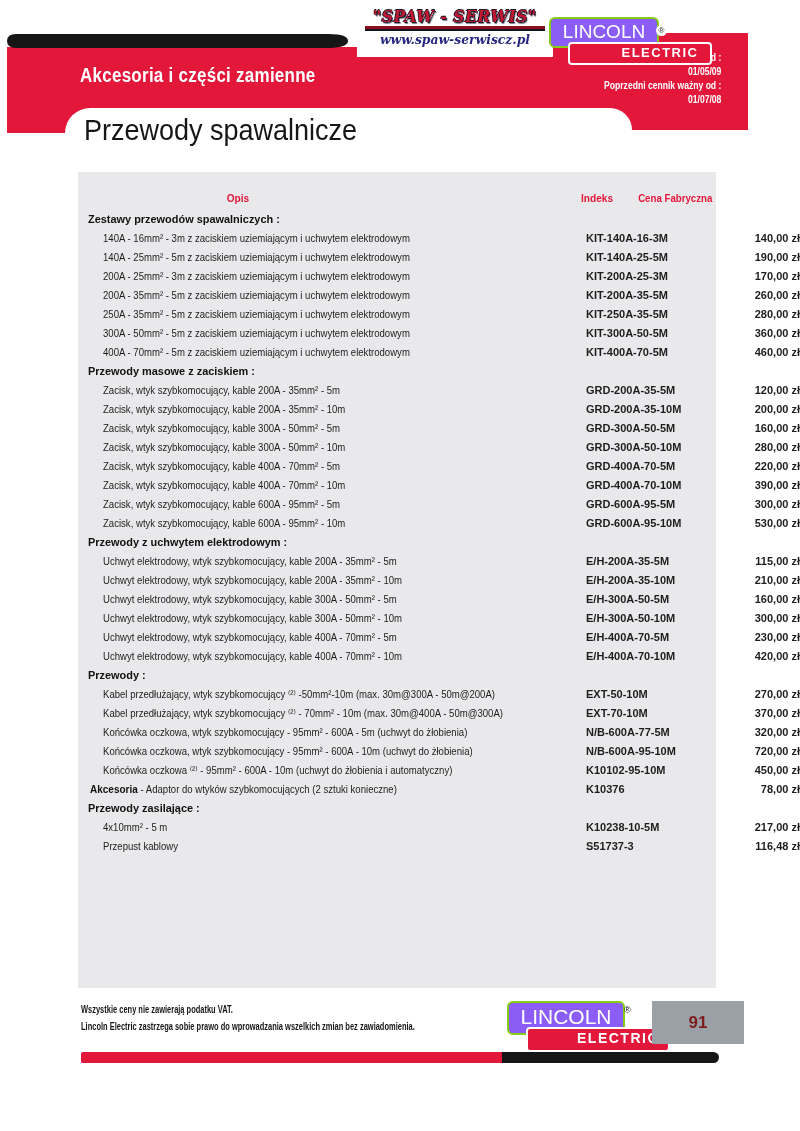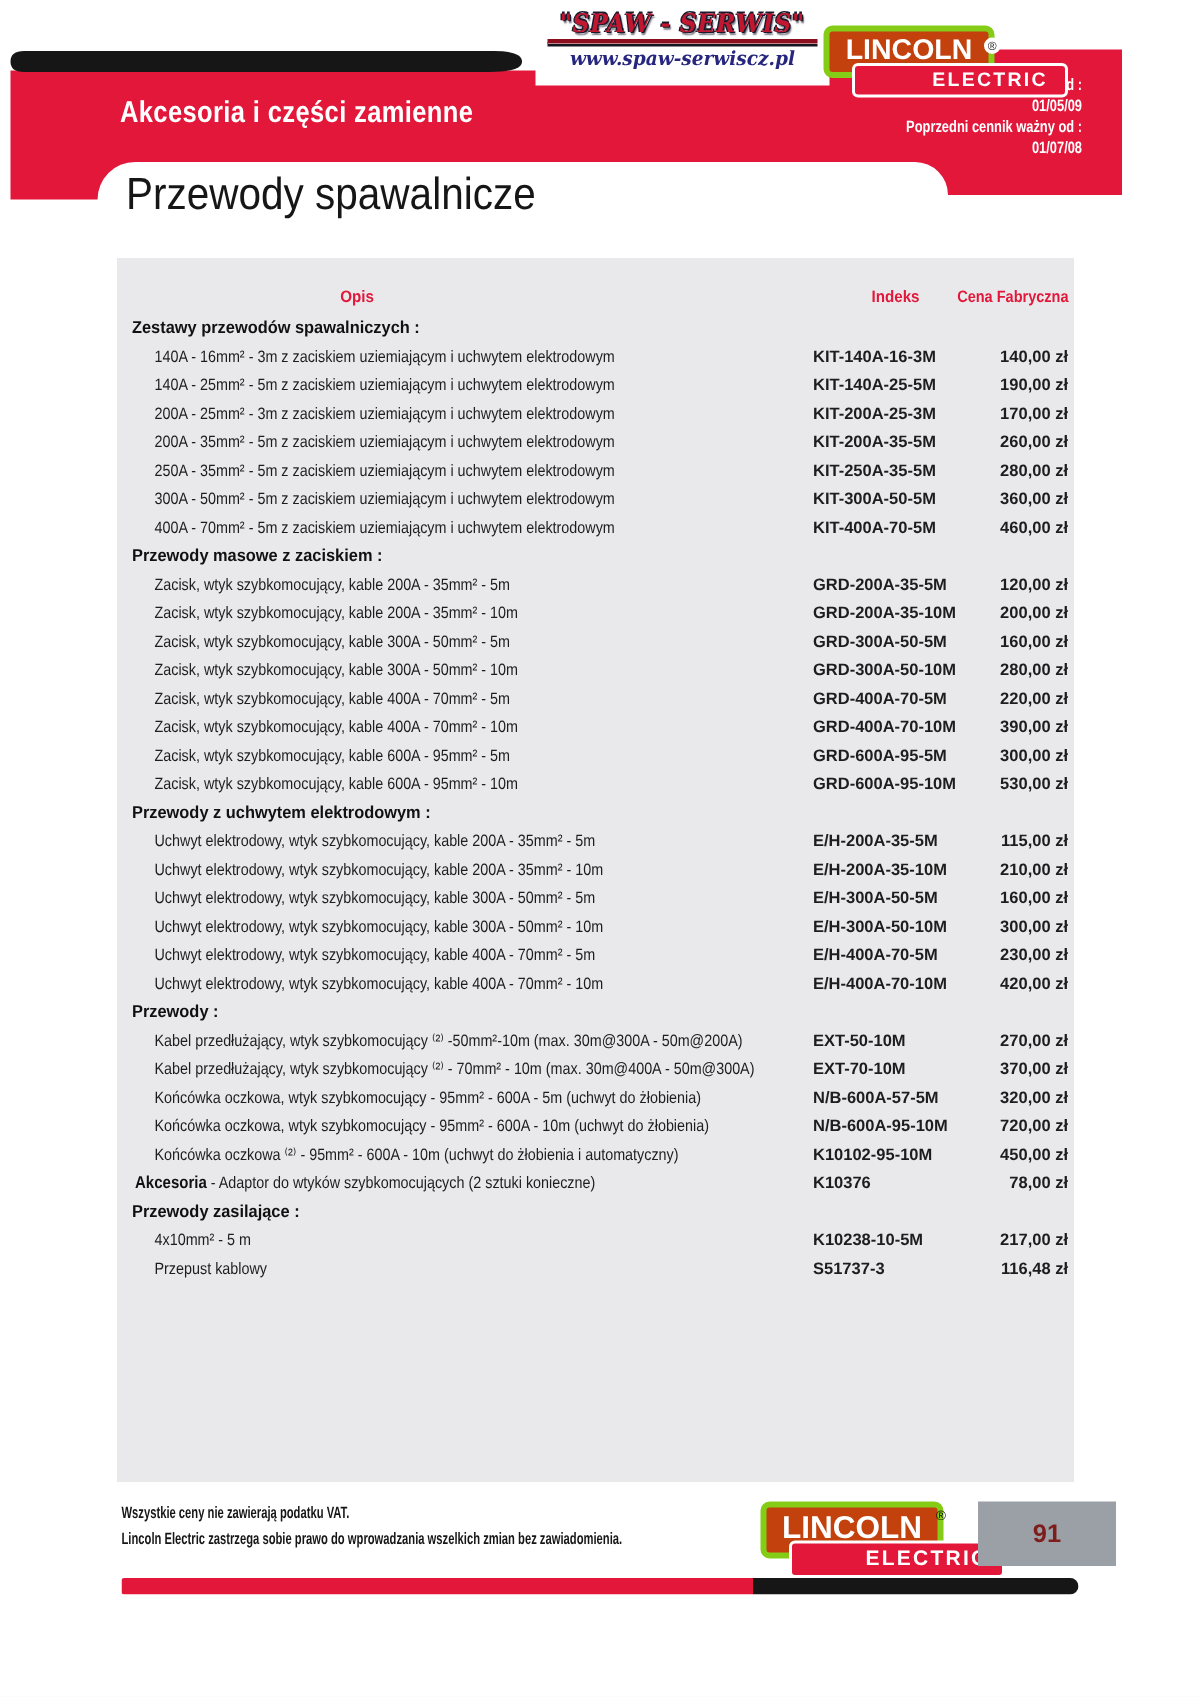--- a/index.html
+++ b/index.html
@@ -21,38 +21,38 @@
   
   .dealer { position:absolute; left:357px; top:0; width:196px; height:57px; background:#fff; text-align:center; }
   .dealer-name { display:inline-block; margin-top:6px; font-family:"DejaVu Serif",serif; font-style:italic; font-weight:bold;
     font-size:17px; color:#c01830; letter-spacing:0.5px; white-space:nowrap; transform:scaleX(0.92); transform-origin:50% 0;
     text-shadow:1px 1px 0 #1b1b2e, -1px 0 0 #1b1b2e, 0 -1px 0 #1b1b2e, 1.5px 2px 1px rgba(20,20,40,0.55); }
   .dealer-rule { height:0; margin:0 8px; border-top:3px solid #8c0f20; box-shadow:0 2px 0 0 #15151f; }
   .dealer-url { display:inline-block; margin-top:3px; font-family:"DejaVu Serif",serif; font-style:italic; font-weight:bold;
     font-size:13px; color:#26267e; white-space:nowrap; transform:scaleX(0.95); }
 
   
-  .lincoln-black { position:absolute; background:#c2410c; color:#fff; border:4px solid #84cc16; border-radius:6px;
-    text-align:center; font-weight:700; white-space:nowrap; }
+  .lincoln-black { position:absolute; background:#8b5cf6; color:#fff; border:2px solid #84cc16; border-radius:6px;
+    text-align:center; font-weight:400; white-space:nowrap; }
   .lincoln-red { position:absolute; background:#e2173a; color:#fff; border:2px solid #fff; border-radius:4px;
     text-align:center; font-weight:bold; letter-spacing:1.5px; white-space:nowrap;padding-left:40px; }
   .reg-top { position:absolute; left:656px; top:25px; width:11px; height:11px; border-radius:6px; background:#fff;
     color:#222; font-size:8px; line-height:11px; text-align:center; }
   .reg-foot { position:absolute; left:624px; top:1005px; color:#111; font-size:9px; }
 
   
   .ptable { position:absolute; left:78px; top:172px; width:638px; height:816px; background:#e9e9eb; }
   .thead { position:relative; height:38px; }
   .thead span { position:absolute; bottom:6px; color:#e2173a; font-weight:bold; font-size:11px; white-space:nowrap; }
   .th-opis  { left:160px; transform:translateX(-50%) scaleX(0.92); }
   .th-index { left:519px; transform:translateX(-50%) scaleX(0.92); }
   .th-price { right:4px; transform:scaleX(0.88); transform-origin:100% 50%; }
 
   .trow { display:grid; grid-template-columns:464px 110px 60px; padding-right:4px; height:19px; line-height:19px;
-    font-size:11px; color:#1d1d1d; }
+    font-size:11px; color:#1d1d1d;gap:44px; }
   .cd { padding-left:25px; white-space:nowrap; overflow:visible; }
   .cd .squeeze { display:inline-block; transform:scaleX(0.87); transform-origin:0 50%; white-space:nowrap; }
   .sec .cd { padding-left:10px; font-weight:bold; font-size:11.5px; color:#111; }
   .sec .cd .squeeze { transform:scaleX(0.95); }
   .lead .cd { padding-left:12px; }
   .lead .cd b { font-size:11.5px; color:#111; }
   .ci { text-align:left; font-weight:bold; }
   .cp { text-align:right; font-weight:bold; }
 
   
@@ -232,21 +232,21 @@
           <div class="ci">EXT-50-10M</div>
           <div class="cp">270,00 zł</div>
         </div>
         <div class="trow">
           <div class="cd"><span class="squeeze">Kabel przedłużający, wtyk szybkomocujący ⁽²⁾ - 70mm² - 10m (max. 30m@400A - 50m@300A)</span></div>
           <div class="ci">EXT-70-10M</div>
           <div class="cp">370,00 zł</div>
         </div>
         <div class="trow">
           <div class="cd"><span class="squeeze">Końcówka oczkowa, wtyk szybkomocujący - 95mm² - 600A - 5m (uchwyt do żłobienia)</span></div>
-          <div class="ci">N/B-600A-57-5M</div>
+          <div class="ci">N/B-600A-77-5M</div>
           <div class="cp">320,00 zł</div>
         </div>
         <div class="trow">
           <div class="cd"><span class="squeeze">Końcówka oczkowa, wtyk szybkomocujący - 95mm² - 600A - 10m (uchwyt do żłobienia)</span></div>
           <div class="ci">N/B-600A-95-10M</div>
           <div class="cp">720,00 zł</div>
         </div>
         <div class="trow">
           <div class="cd"><span class="squeeze">Końcówka oczkowa ⁽²⁾ - 95mm² - 600A - 10m (uchwyt do żłobienia i automatyczny)</span></div>
           <div class="ci">K10102-95-10M</div>

